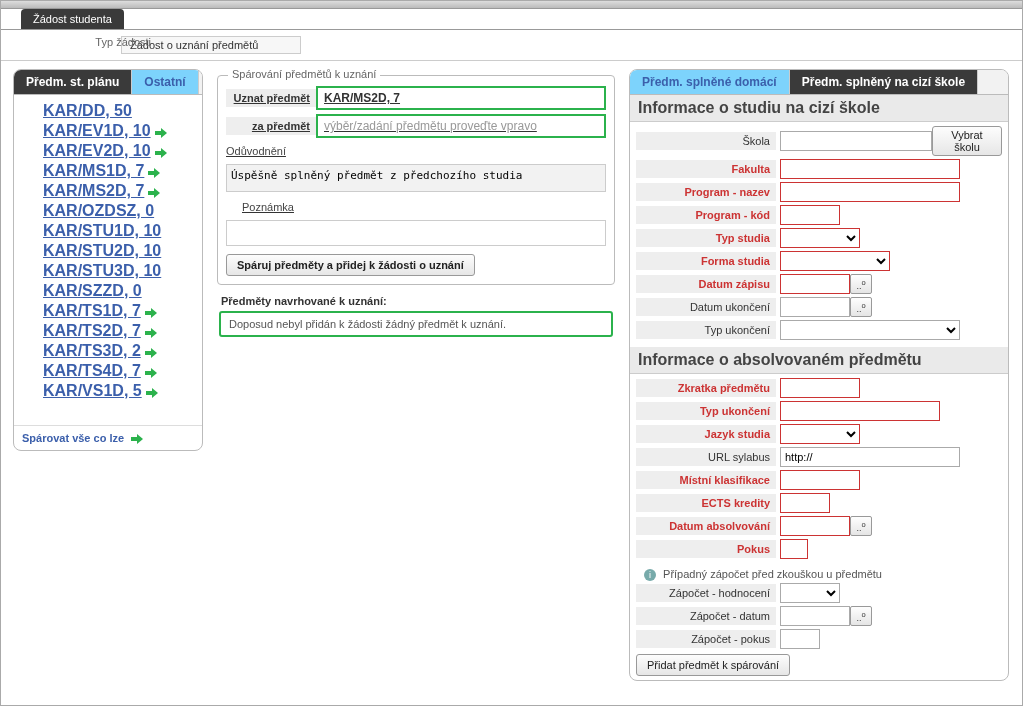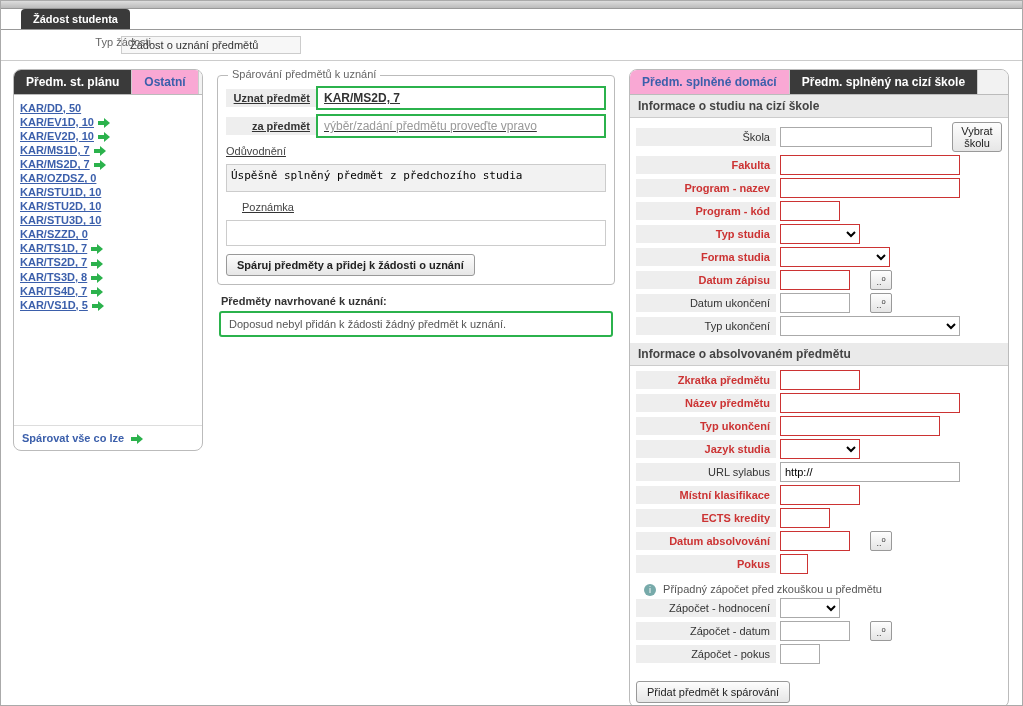--- a/index.html
+++ b/index.html
@@ -25,21 +25,21 @@
   }
   .tab-strip-outer {
     background: #fff;
     padding-left: 20px;
     border-bottom: 1px solid #999;
   }
   .tab-outer {
     display: inline-block;
     background: #3a3a3a;
     color: #fff;
-    font-weight: bold;
+    font-weight: normal;
     font-size: 11px;
     padding: 4px 12px;
     border-radius: 4px 4px 0 0;
   }
   .type-row {
     padding: 6px 20px 6px 120px;
     font-size: 11px;
     position: relative;
     border-bottom: 1px solid #ccc;
   }
@@ -79,21 +79,21 @@
     background: #f2f2f2;
     border-bottom: 1px solid #bbb;
   }
   .tab {
     padding: 5px 12px;
     font-size: 12px;
     font-weight: bold;
     color: #3b5fab;
     cursor: pointer;
     border-right: 1px solid #ccc;
-    background: #f9a8d4;
+    background: #7dd3fc;
   }
   .tab.active {
     background: #3a3a3a;
     color: #fff;
   }
 
   .left {
     width: 190px;
   }
   .left-list {
@@ -103,21 +103,22 @@
   }
   .subject-item {
     padding: 1px 0;
     position: relative;
     white-space: nowrap;
   }
   .subject-item a {
     color: #3b5fab;
     font-weight: bold;
     text-decoration: underline;
-    font-size: 11px;
+    font-size: 16px;
+    margin-left: 23px;
   }
   .arrow-icon {
     display: inline-block;
     width: 14px;
     height: 10px;
     vertical-align: middle;
     margin-left: 4px;
     position: relative;
   }
   .arrow-icon::before {
@@ -229,21 +230,21 @@
 
   .right {
     width: 380px;
   }
   .section-header {
     background: #eaeaea;
     color: #444;
     font-weight: bold;
     padding: 4px 8px;
     border-bottom: 1px solid #ccc;
-    font-size: 12px;
+    font-size: 16px;
   }
   .rform {
     padding: 4px 6px;
   }
   .rrow {
     display: flex;
     align-items: center;
     margin-bottom: 3px;
   }
   .rrow .rlabel {
@@ -255,21 +256,21 @@
     color: #333;
   }
   .rrow .rlabel.req {
     color: #c33;
     font-weight: bold;
   }
   .rrow .rfield {
     flex: 1;
     display: flex;
     align-items: center;
-    gap: 20px;
+    gap: 0;
     padding-left: 4px;
   }
   .rinput, .rselect {
     border: 1px solid #c33;
     height: 20px;
     font-size: 11px;
     padding: 1px 4px;
     background: #fff;
   }
   .rinput.plain, .rselect.plain { border-color: #aaa; }
@@ -334,21 +335,21 @@
           <div class="subject-item"><a href="#">KAR/EV2D, 10</a><span class="arrow-icon"></span></div>
           <div class="subject-item"><a href="#">KAR/MS1D, 7</a><span class="arrow-icon"></span></div>
           <div class="subject-item"><a href="#">KAR/MS2D, 7</a><span class="arrow-icon"></span></div>
           <div class="subject-item"><a href="#">KAR/OZDSZ, 0</a></div>
           <div class="subject-item"><a href="#">KAR/STU1D, 10</a></div>
           <div class="subject-item"><a href="#">KAR/STU2D, 10</a></div>
           <div class="subject-item"><a href="#">KAR/STU3D, 10</a></div>
           <div class="subject-item"><a href="#">KAR/SZZD, 0</a></div>
           <div class="subject-item"><a href="#">KAR/TS1D, 7</a><span class="arrow-icon"></span></div>
           <div class="subject-item"><a href="#">KAR/TS2D, 7</a><span class="arrow-icon"></span></div>
-          <div class="subject-item"><a href="#">KAR/TS3D, 8</a><span class="arrow-icon"></span></div>
+          <div class="subject-item"><a href="#">KAR/TS3D, 2</a><span class="arrow-icon"></span></div>
           <div class="subject-item"><a href="#">KAR/TS4D, 7</a><span class="arrow-icon"></span></div>
           <div class="subject-item"><a href="#">KAR/VS1D, 5</a><span class="arrow-icon"></span></div>
         </div>
       <div class="pair-all">
         <span>Spárovat vše co lze</span>
         <span class="arrow-icon"></span>
       </div>
     </div>
 
     <div class="middle">
@@ -454,26 +455,20 @@
 
       <div class="section-header">Informace o absolvovaném předmětu</div>
       <div class="rform">
         <div class="rrow">
           <div class="rlabel req">Zkratka předmětu</div>
           <div class="rfield">
               <input class="rinput" style="width: 80px;">
             </div>
         </div>
         <div class="rrow">
-          <div class="rlabel req">Název předmětu</div>
-          <div class="rfield">
-              <input class="rinput" style="width: 180px;">
-            </div>
-        </div>
-        <div class="rrow">
           <div class="rlabel req">Typ ukončení</div>
           <div class="rfield">
               <input class="rinput" style="width: 160px;">
             </div>
         </div>
         <div class="rrow">
           <div class="rlabel req">Jazyk studia</div>
           <div class="rfield">
               <select class="rselect" style="width:80px"><option></option></select>
             </div>
@@ -528,20 +523,20 @@
             <span class="cal-btn">..<sup>o</sup></span>
           </div>
         </div>
         <div class="rrow">
           <div class="rlabel">Zápočet - pokus</div>
           <div class="rfield">
               <input class="rinput plain" style="width: 40px;">
             </div>
         </div>
 
-        <div style="margin-top:17px">
+        <div style="margin-top:5px">
           <button class="btn" style="font-weight:normal">Přidat předmět k spárování</button>
         </div>
       </div>
     </div>
 
   </div>
 </div>
 
 </body></html>

